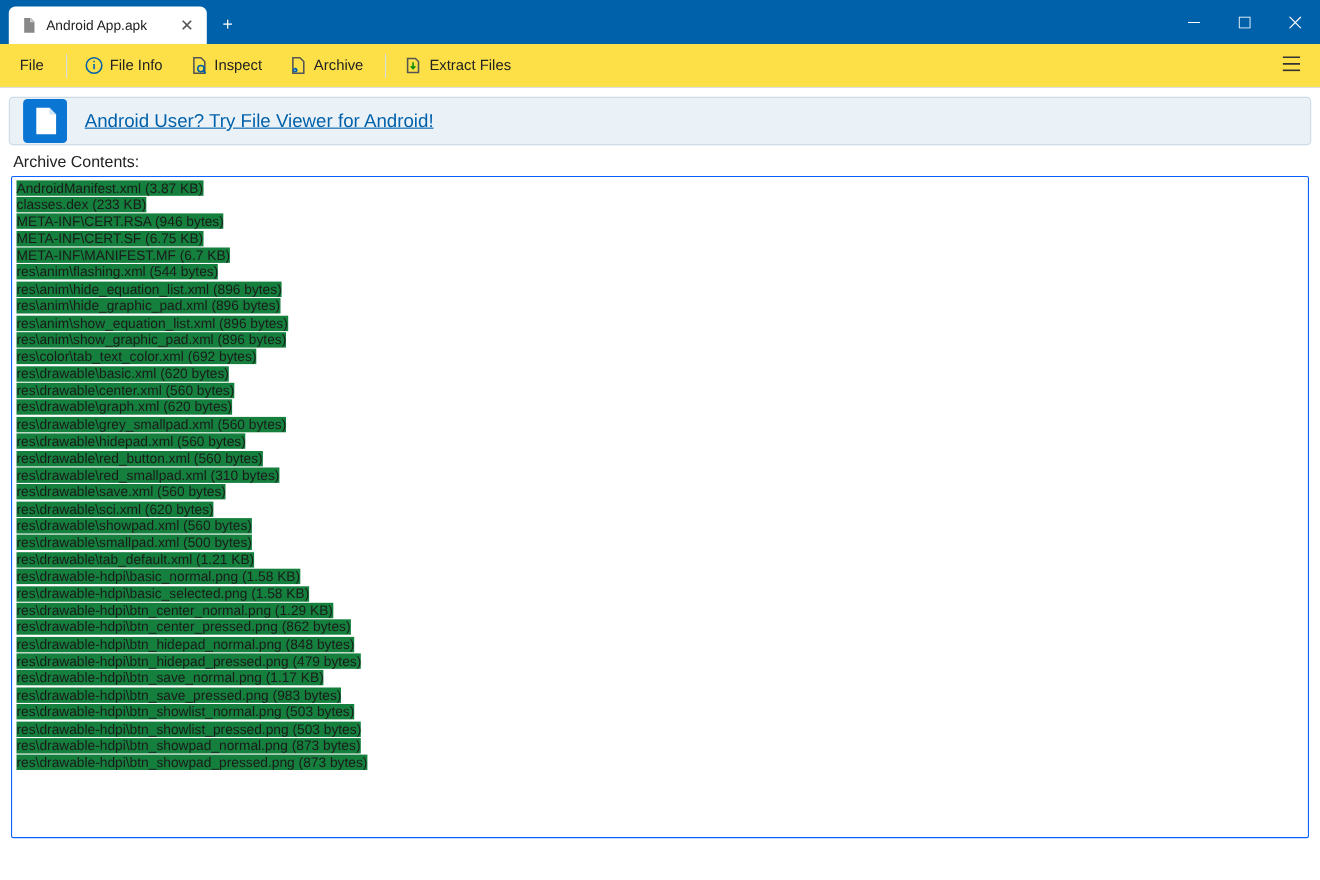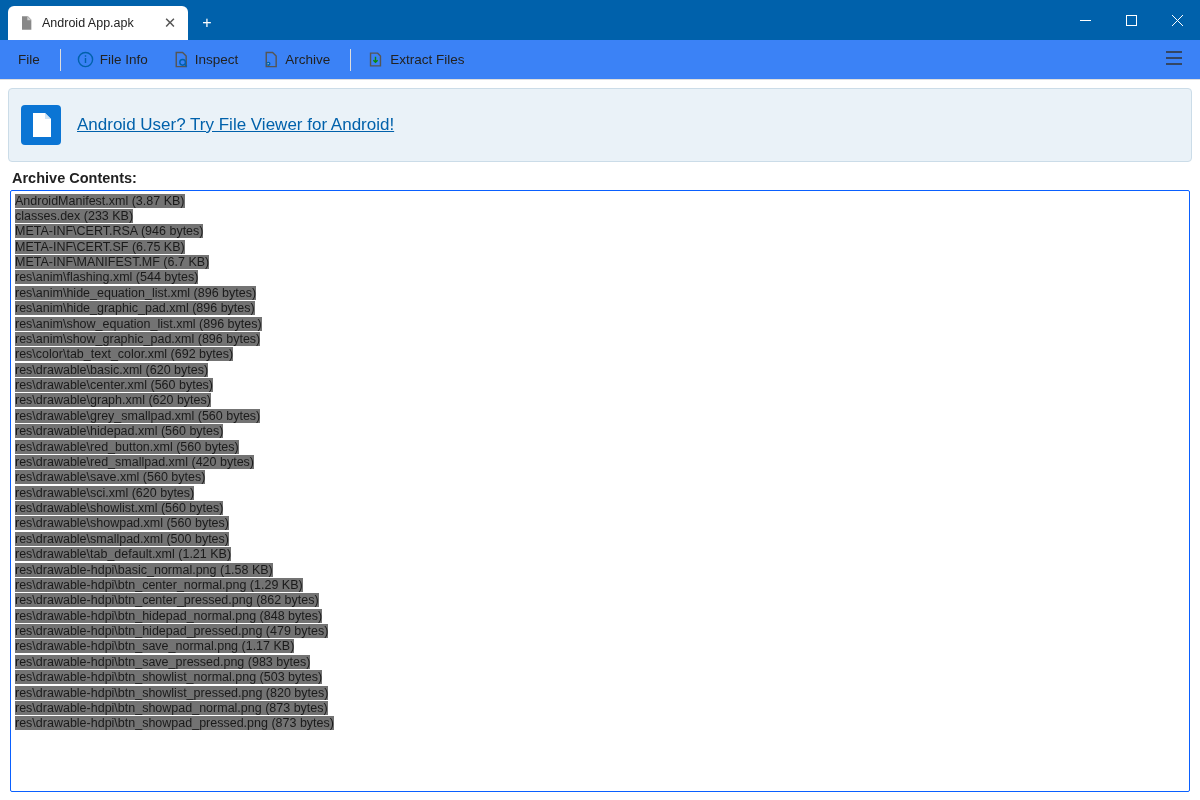--- a/index.html
+++ b/index.html
@@ -8,39 +8,39 @@
 .titlebar { height: 40px; background: #0061ab; display: flex; align-items: flex-end; position: relative; }
 .tab { background: #fff; height: 34px; margin-left: 8px; border-radius: 6px 6px 0 0; display: flex; align-items: center; padding: 0 10px 0 10px; min-width: 180px; position: relative; }
 .tab-icon { width: 16px; height: 16px; margin-right: 8px; }
 .tab-title { flex: 1; font-size: 12.5px; color: #222; }
 .tab-close { width: 16px; height: 16px; display: flex; align-items: center; justify-content: center; cursor: pointer; color: #555; font-size: 15px; }
 .new-tab { width: 30px; height: 30px; margin-left: 4px; margin-bottom: 2px; display: flex; align-items: center; justify-content: center; color: #fff; font-size: 16px; cursor: pointer; }
 .win-controls { position: absolute; right: 0; top: 0; height: 40px; display: flex; }
 .win-btn { width: 46px; height: 40px; display: flex; align-items: center; justify-content: center; color: #fff; cursor: pointer; }
 .win-btn svg { width: 11px; height: 11px; }
 
-.toolbar { height: 40px; border-bottom: 1px solid #ddd; display: flex; align-items: center; padding: 0 8px; background: #3b82f6; }
+.toolbar { height: 40px; border-bottom: 1px solid #ddd; display: flex; align-items: center; padding: 0 8px; background: #fde047; }
 .tb-item { display: flex; align-items: center; padding: 4px 10px; margin-right: 4px; cursor: pointer; border-radius: 3px; font-size: 13.5px; color: #222; }
 .tb-icon { width: 17px; height: 17px; margin-right: 6px; }
 .tb-sep { width: 1px; height: 22px; background: #ddd; margin: 0 6px; }
 .hamburger { margin-left: auto; padding: 6px 10px; cursor: pointer; }
 
-.banner { margin: 8px; background: #eaf2f8; border: 1px solid #cbdce8; border-radius: 4px; display: flex; align-items: center; padding: 8px 12px; height: 74px; }
+.banner { margin: 8px; background: #eaf2f8; border: 1px solid #cbdce8; border-radius: 4px; display: flex; align-items: center; padding: 8px 12px; height: 44px; }
 .banner-icon { width: 40px; height: 40px; margin-right: 16px; }
 .banner-link { color: #0061ab; text-decoration: underline; font-size: 17px; cursor: pointer; }
 
-.section-label { font-size: 14.5px; color: #222; margin: 8px 0 4px 12px; font-weight: bold; }
+.section-label { font-size: 14.5px; color: #222; margin: 8px 0 4px 12px; }
 
 .content-wrap { margin: 0 10px 10px 10px; border: 1px solid #0a60ff; border-radius: 2px; height: 602px; overflow-y: scroll; background: #fff; padding: 2px 0; position: relative; }
 .content-wrap::-webkit-scrollbar { width: 16px; }
 .content-wrap::-webkit-scrollbar-track { background: #f0f0f0; }
 .content-wrap::-webkit-scrollbar-thumb { background: #c0c0c0; border-radius: 2px; }
 
 .entry { font-size: 12.5px; color: #1a1a1a; padding: 0.5px 4px; line-height: 1.15; white-space: nowrap; }
-.entry span.sel { background: #737373; text-align: right; }
+.entry span.sel { background: #15803d; text-align: right; }
 </style>
 </head>
 <body>
 
 <div class="titlebar">
   <div class="tab">
     <svg class="tab-icon" viewBox="0 0 24 24">
         <path fill="#888" d="M6 2h9l5 5v15H6z"></path>
         <path fill="#fff" d="M14 2v6h6" opacity="0.6"></path>
       </svg>
@@ -132,31 +132,31 @@
     <div class="entry"><span class="sel">res\anim\hide_graphic_pad.xml (896 bytes)</span></div>
     <div class="entry"><span class="sel">res\anim\show_equation_list.xml (896 bytes)</span></div>
     <div class="entry"><span class="sel">res\anim\show_graphic_pad.xml (896 bytes)</span></div>
     <div class="entry"><span class="sel">res\color\tab_text_color.xml (692 bytes)</span></div>
     <div class="entry"><span class="sel">res\drawable\basic.xml (620 bytes)</span></div>
     <div class="entry"><span class="sel">res\drawable\center.xml (560 bytes)</span></div>
     <div class="entry"><span class="sel">res\drawable\graph.xml (620 bytes)</span></div>
     <div class="entry"><span class="sel">res\drawable\grey_smallpad.xml (560 bytes)</span></div>
     <div class="entry"><span class="sel">res\drawable\hidepad.xml (560 bytes)</span></div>
     <div class="entry"><span class="sel">res\drawable\red_button.xml (560 bytes)</span></div>
-    <div class="entry"><span class="sel">res\drawable\red_smallpad.xml (420 bytes)</span></div>
+    <div class="entry"><span class="sel">res\drawable\red_smallpad.xml (310 bytes)</span></div>
     <div class="entry"><span class="sel">res\drawable\save.xml (560 bytes)</span></div>
     <div class="entry"><span class="sel">res\drawable\sci.xml (620 bytes)</span></div>
-    <div class="entry"><span class="sel">res\drawable\showlist.xml (560 bytes)</span></div>
     <div class="entry"><span class="sel">res\drawable\showpad.xml (560 bytes)</span></div>
     <div class="entry"><span class="sel">res\drawable\smallpad.xml (500 bytes)</span></div>
     <div class="entry"><span class="sel">res\drawable\tab_default.xml (1.21 KB)</span></div>
     <div class="entry"><span class="sel">res\drawable-hdpi\basic_normal.png (1.58 KB)</span></div>
+    <div class="entry"><span class="sel">res\drawable-hdpi\basic_selected.png (1.58 KB)</span></div>
     <div class="entry"><span class="sel">res\drawable-hdpi\btn_center_normal.png (1.29 KB)</span></div>
     <div class="entry"><span class="sel">res\drawable-hdpi\btn_center_pressed.png (862 bytes)</span></div>
     <div class="entry"><span class="sel">res\drawable-hdpi\btn_hidepad_normal.png (848 bytes)</span></div>
     <div class="entry"><span class="sel">res\drawable-hdpi\btn_hidepad_pressed.png (479 bytes)</span></div>
     <div class="entry"><span class="sel">res\drawable-hdpi\btn_save_normal.png (1.17 KB)</span></div>
     <div class="entry"><span class="sel">res\drawable-hdpi\btn_save_pressed.png (983 bytes)</span></div>
     <div class="entry"><span class="sel">res\drawable-hdpi\btn_showlist_normal.png (503 bytes)</span></div>
-    <div class="entry"><span class="sel">res\drawable-hdpi\btn_showlist_pressed.png (820 bytes)</span></div>
+    <div class="entry"><span class="sel">res\drawable-hdpi\btn_showlist_pressed.png (503 bytes)</span></div>
     <div class="entry"><span class="sel">res\drawable-hdpi\btn_showpad_normal.png (873 bytes)</span></div>
     <div class="entry"><span class="sel">res\drawable-hdpi\btn_showpad_pressed.png (873 bytes)</span></div>
   </div>
 
 </body></html>

